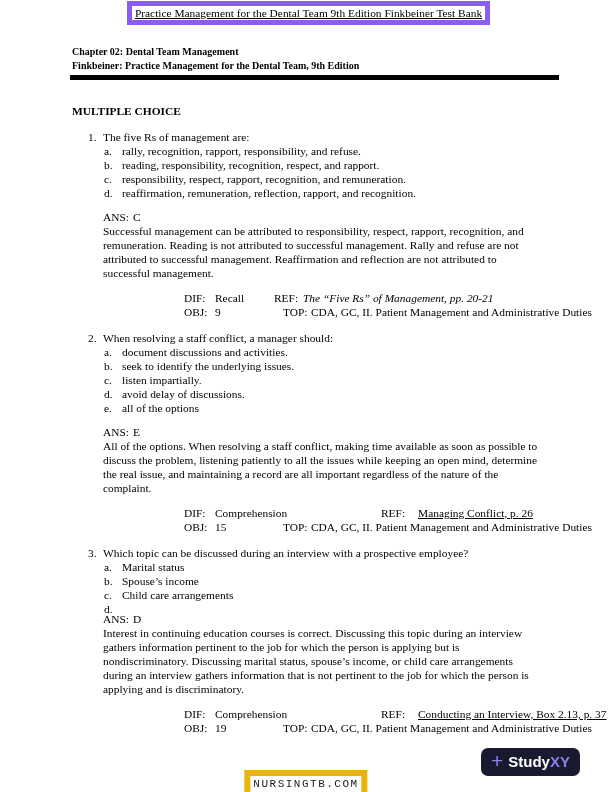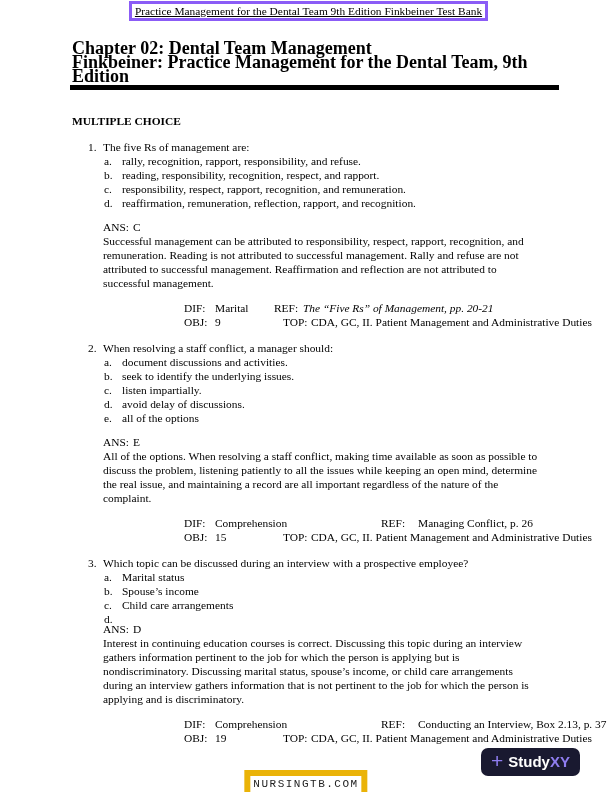--- a/index.html
+++ b/index.html
@@ -13,50 +13,50 @@
     line-height:14px;
     color:#000;
     overflow:hidden;
   }
   .content { padding:1px 67px 0 72px; }
 
   
   .header-row { text-align:center; }
   .header-link {
     display:inline-block;
-    border:3px solid #8b5cf6;
+    border:5px solid #8b5cf6;
     padding:0 3px;
     font-size:11.4px;
     line-height:14px;
     text-decoration:underline;
     color:#000;
     cursor:pointer;
   }
 
   
-  .titles { margin-top:20px; font-weight:bold; font-size:18px; line-height:14px; }
+  .titles { margin-top:20px; font-weight:bold; font-size:10px; line-height:14px; }
   .rule { height:5px; background:#000; width:489px; margin:2px 0 0 -2px; }
 
   .section-heading { margin-top:24px; font-weight:bold; }
 
   
   .question { margin-top:12px; margin-bottom:8px; }
   .q-line { position:relative; padding-left:31px; }
   .q-num { position:absolute; left:16px; top:0; }
   .opt { position:relative; padding-left:50px; }
   .opt-letter { position:absolute; left:32px; top:0; }
   .ans-line { margin-top:10px; padding-left:31px; }
   .ans-label { display:inline-block; width:30px; }
   .feedback { padding-left:31px; max-width:444px; }
   .meta { margin-top:11px; }
   .meta-line { position:relative; height:14px; margin-left:112px; }
   .meta-line span { position:absolute; top:0; white-space:nowrap; }
   .m0 { left:0; } .m1 { left:31px; }
   .mref-a { left:90px; } .mrefv-a { left:119px;font-style:italic; }
-  .mref-b { left:197px; } .mrefv-b { left:234px; }
+  .mref-b { left:197px; } .mrefv-b { left:234px;text-decoration:underline; }
   .mtop { left:99px; } .mtopv { left:127px; }
 
   
   .watermark {
     position:absolute; left:50%; top:770px; transform:translateX(-50%);
     border:6px solid #eab308;
     font-family:"Liberation Mono", monospace;
     font-size:11px; line-height:16px;
     letter-spacing:1.5px;
     color:#222;
@@ -116,21 +116,21 @@
         <span class="opt-letter">d.</span>
         <span>reaffirmation, remuneration, reflection, rapport, and recognition.</span>
       </div>
       <div class="ans-line">
         <span class="ans-label">ANS:</span><span>C</span>
       </div>
       <div class="feedback">Successful management can be attributed to responsibility, respect, rapport, recognition, and remuneration. Reading is not attributed to successful management. Rally and refuse are not attributed to successful management. Reaffirmation and reflection are not attributed to successful management.</div>
       <div class="meta">
         <div class="meta-line">
           <span class="m0">DIF:</span>
-          <span class="m1">Marital</span>
+          <span class="m1">Recall</span>
           <span class="mref-a">REF:</span>
           <span class="mrefv-a">The “Five Rs” of Management, pp. 20-21</span>
         </div>
         <div class="meta-line">
           <span class="m0">OBJ:</span>
           <span class="m1">9</span>
           <span class="mtop">TOP:</span>
           <span class="mtopv">CDA, GC, II. Patient Management and Administrative Duties</span>
         </div>
       </div>

